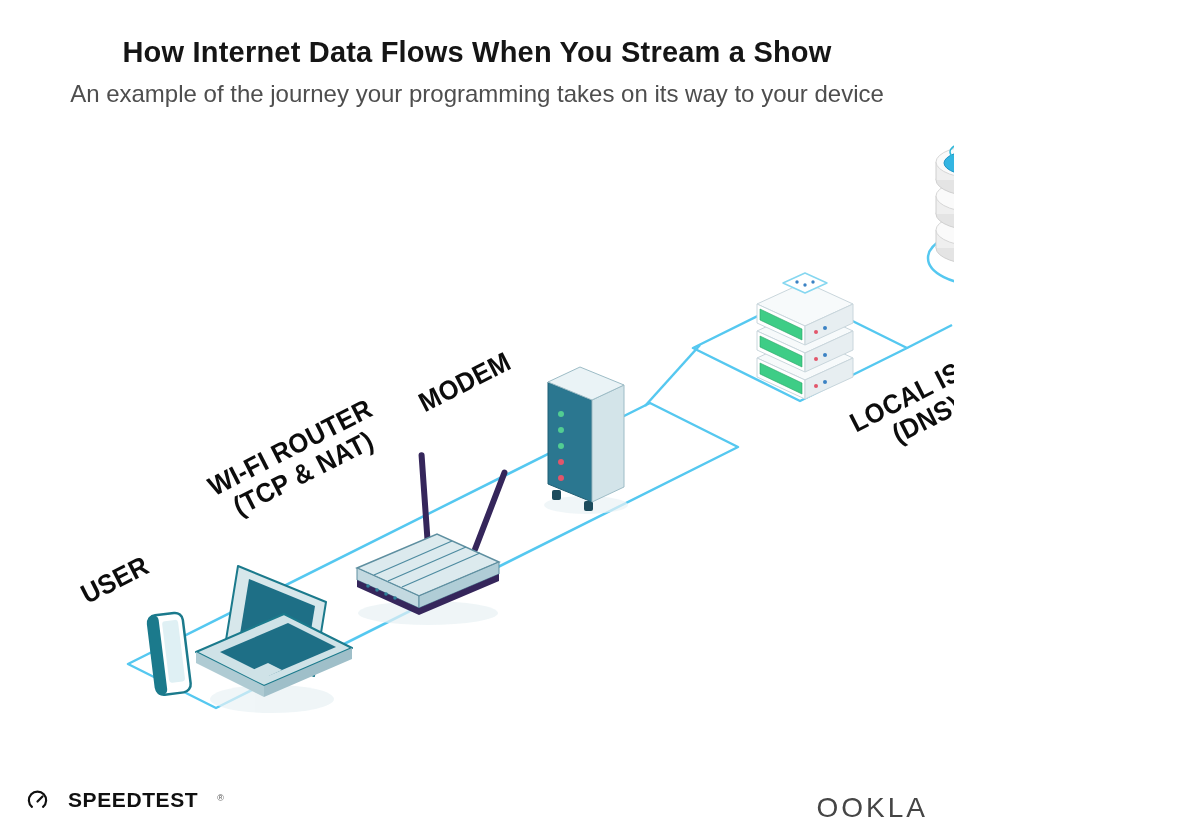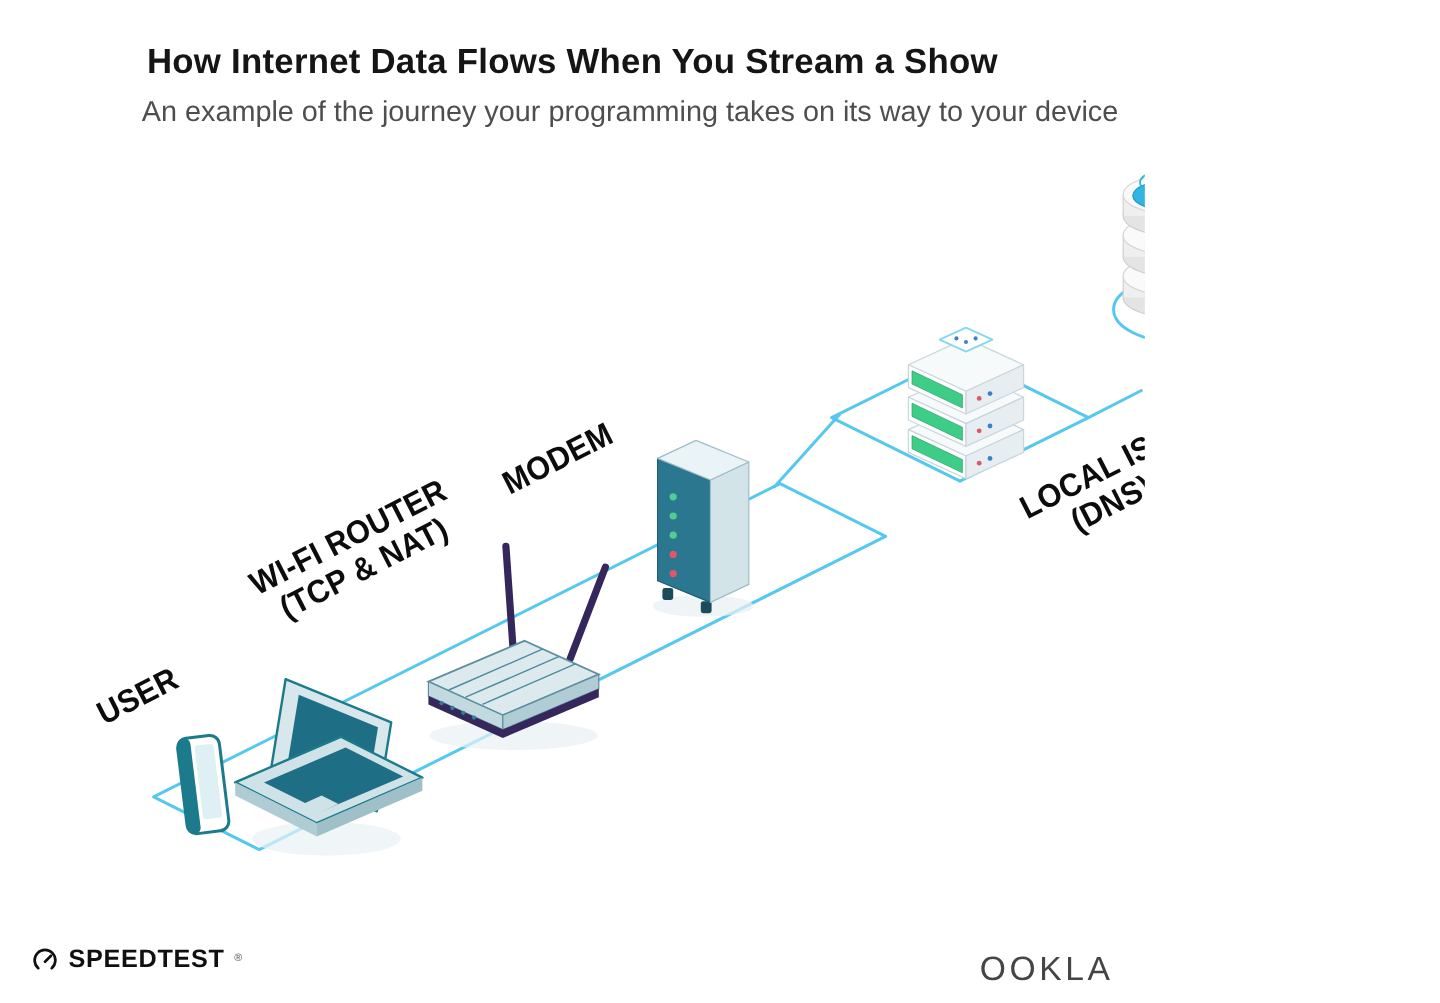--- a/index.html
+++ b/index.html
@@ -1,26 +1,26 @@
 <!DOCTYPE html>
 <html><head>
 <meta charset="utf-8">
 <style>
   html,body{margin:0;padding:0;background:#ffffff;}
   .stage{position:relative;width:954px;height:836px;background:#ffffff;overflow:hidden;
          font-family:"Liberation Sans",sans-serif;}
   .title{position:absolute;top:36px;left:0;width:100%;text-align:center;
          font-size:29px;font-weight:700;color:#151515;letter-spacing:.2px;}
   .subtitle{position:absolute;top:80px;left:0;width:100%;text-align:center;
-         font-size:24px;font-weight:400;color:#4e4e4e;margin-left:48px;}
+         font-size:24px;font-weight:400;color:#4e4e4e;}
   .diagram-svg{position:absolute;left:0;top:0;}
   .node-label{position:absolute;text-align:center;font-weight:700;color:#0c0c0c;
          font-size:27px;line-height:1.08;letter-spacing:.3px;
          transform:rotate(-27deg) scaleX(.94);transform-origin:center;white-space:nowrap;}
-  .footer-left{position:absolute;left:26px;top:788px;display:flex;align-items:center;gap:8px;}
+  .footer-left{position:absolute;left:26px;top:788px;display:flex;align-items:center;gap:19px;}
   .speedtest-text{font-size:21px;font-weight:700;letter-spacing:.6px;color:#101010;}
   .tm{font-size:9px;color:#555;vertical-align:top;position:relative;top:-2px;}
   .footer-right{position:absolute;right:26px;top:792px;font-size:28px;font-weight:500;
          letter-spacing:3px;color:#454545;}
 </style>
 </head>
 <body>
 
 <div class="stage">
 

